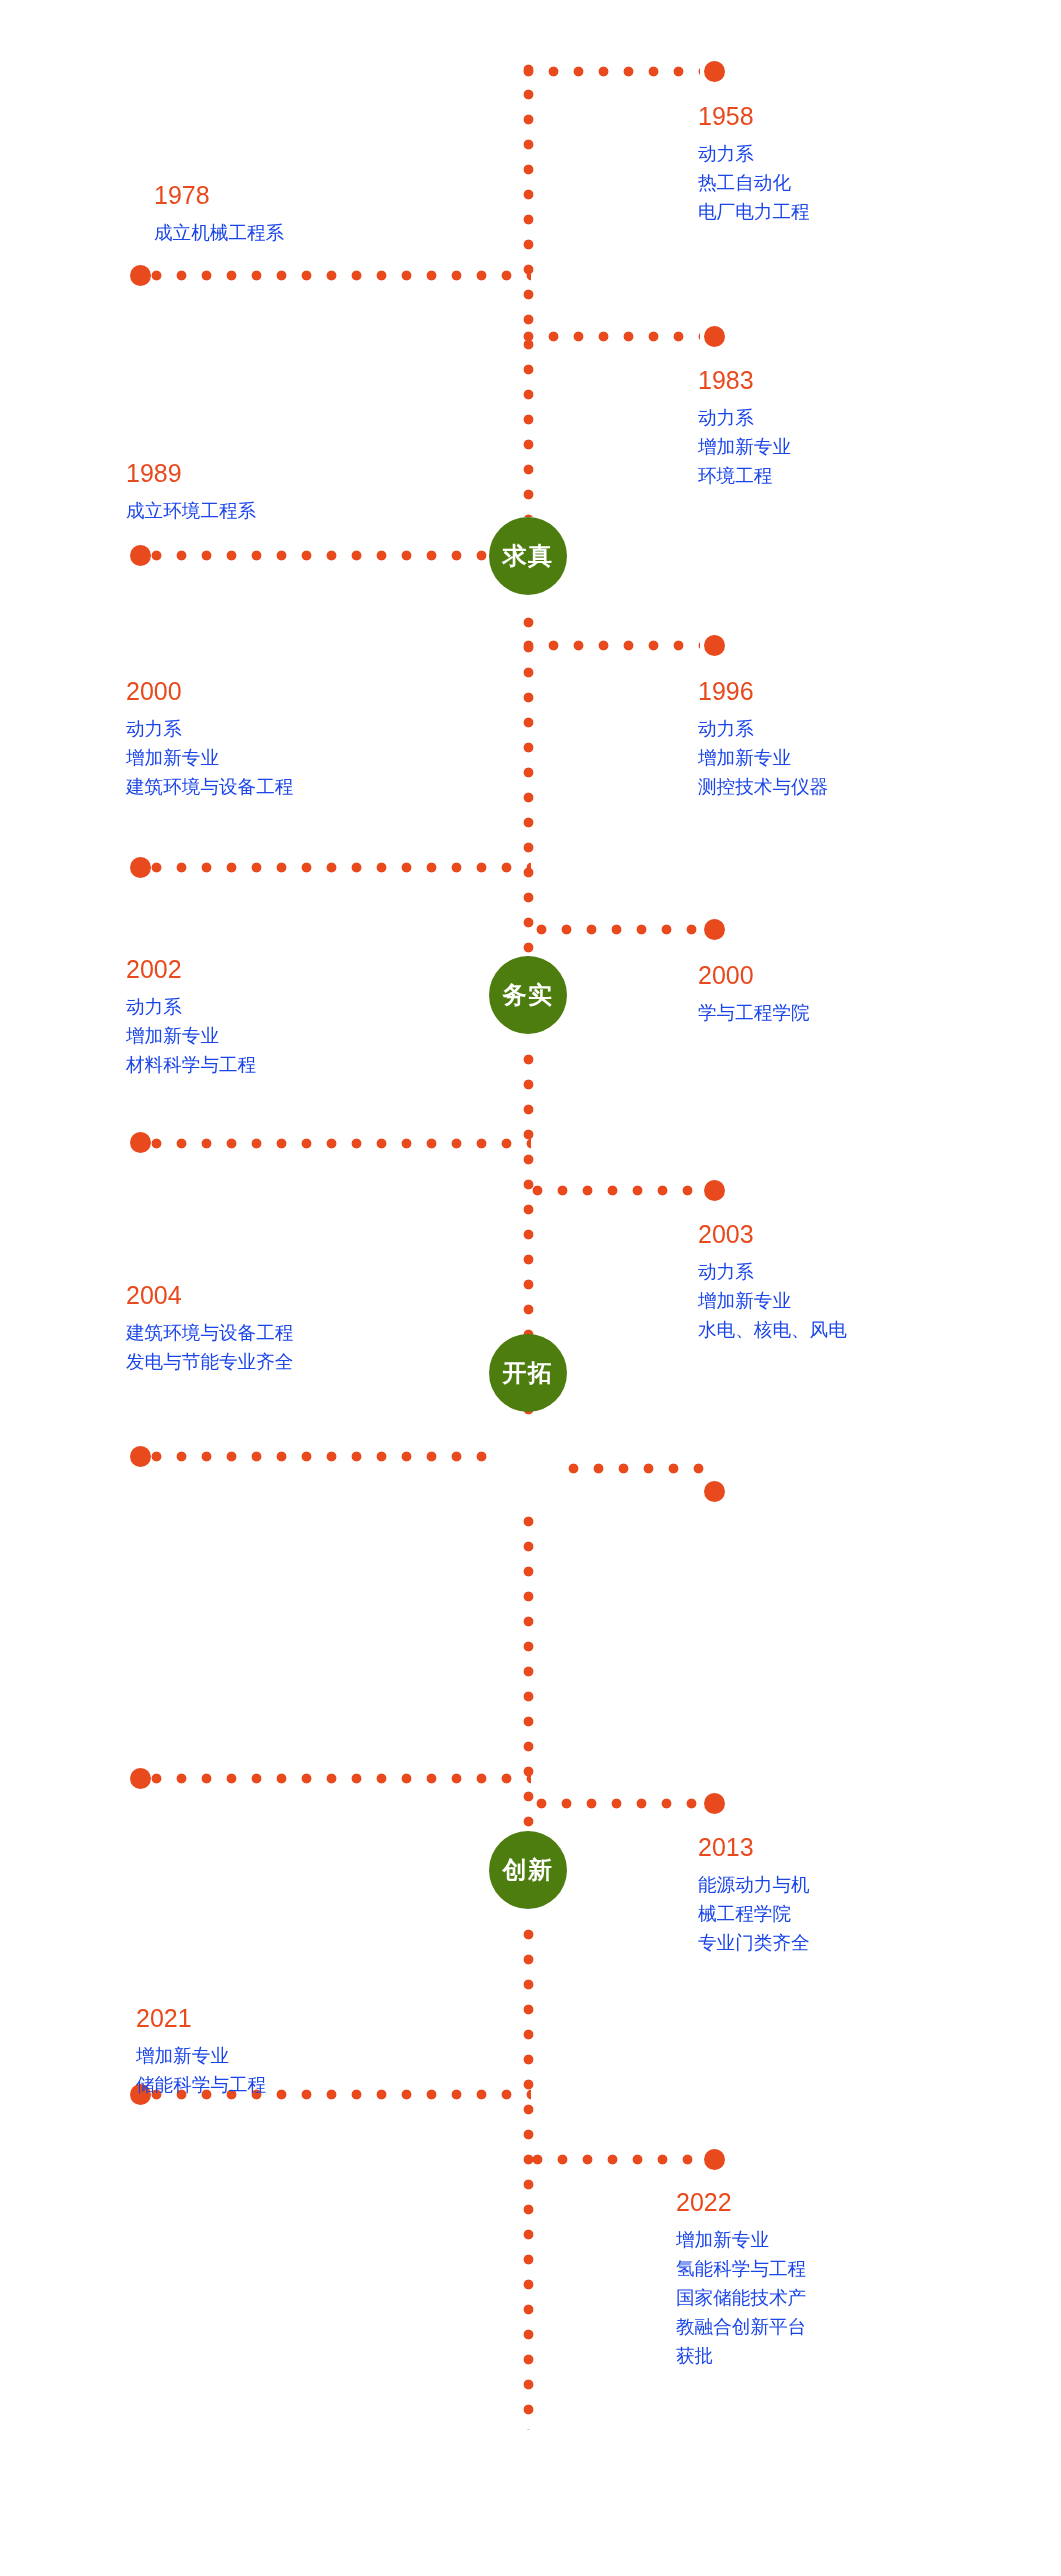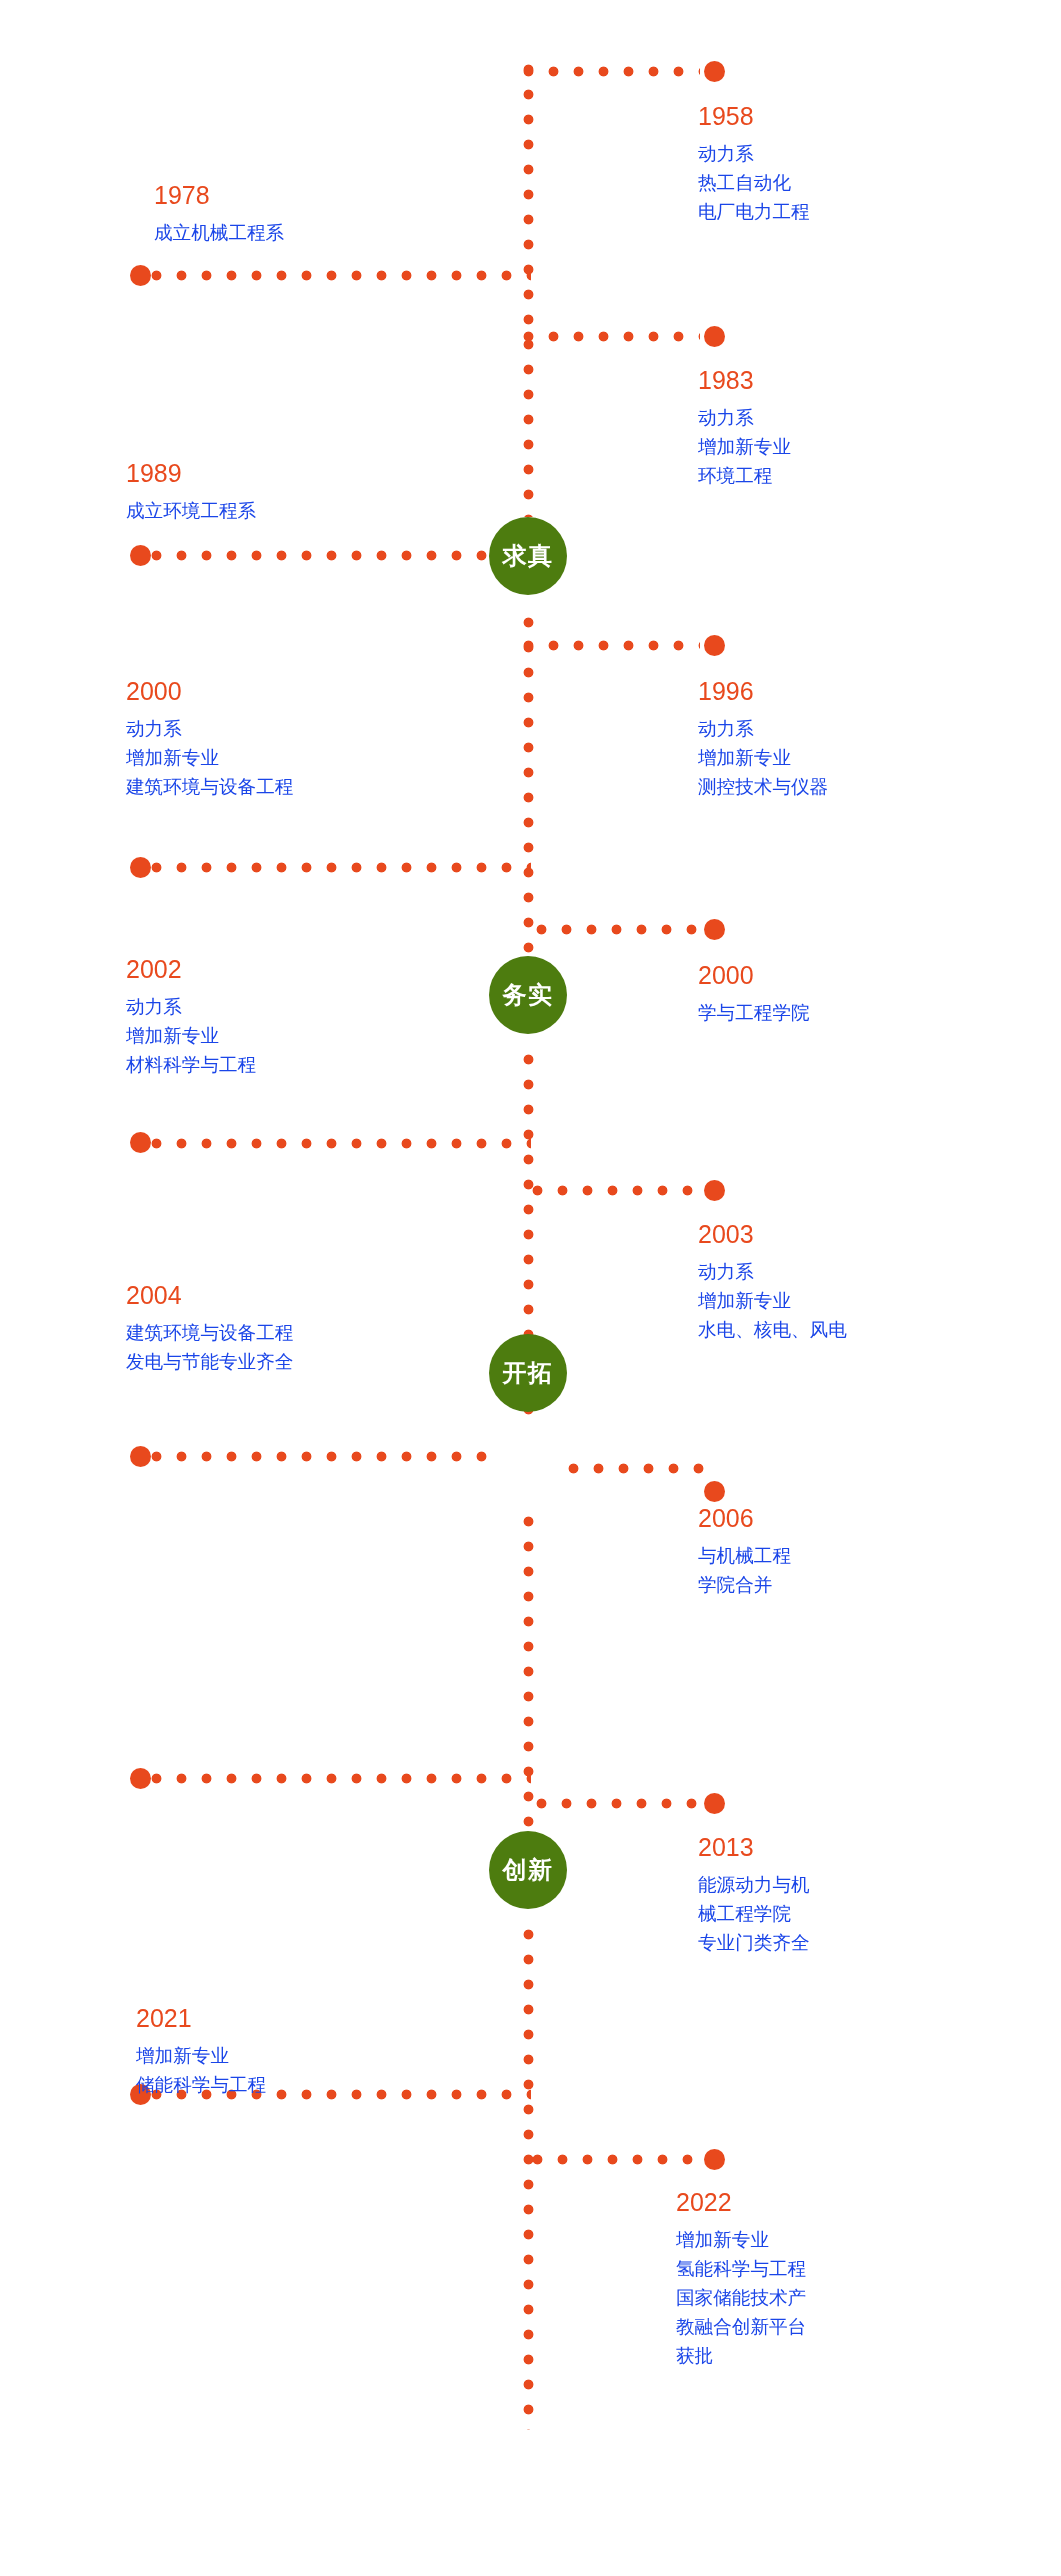--- a/index.html
+++ b/index.html
@@ -214,25 +214,20 @@
     <div class="line">增加新专业</div>
     <div class="line">水电、核电、风电</div>
   </div>
 
   <div class="event left" style="left:126px;top:1280px;">
     <div class="year">2004</div>
     <div class="line">建筑环境与设备工程</div>
     <div class="line">发电与节能专业齐全</div>
   </div>
 
-  <div class="event right" style="left:698px;top:1503px;">
-    <div class="year">2006</div>
-    <div class="line">与机械工程</div>
-    <div class="line">学院合并</div>
-  </div>
 
 
   <div class="event right" style="left:698px;top:1832px;">
     <div class="year">2013</div>
     <div class="line">能源动力与机</div>
     <div class="line">械工程学院</div>
     <div class="line">专业门类齐全</div>
   </div>
 
   <div class="event left" style="left:136px;top:1970px;margin-top:33px;">

